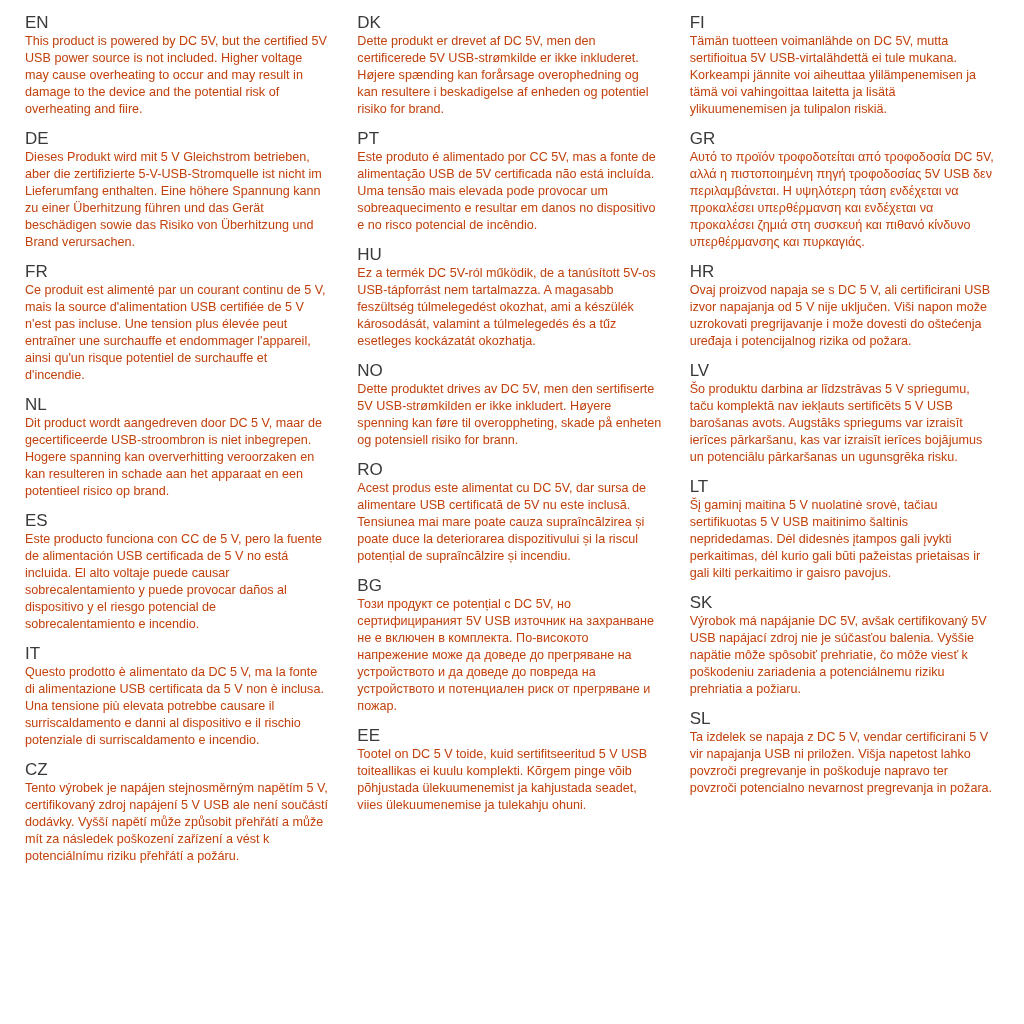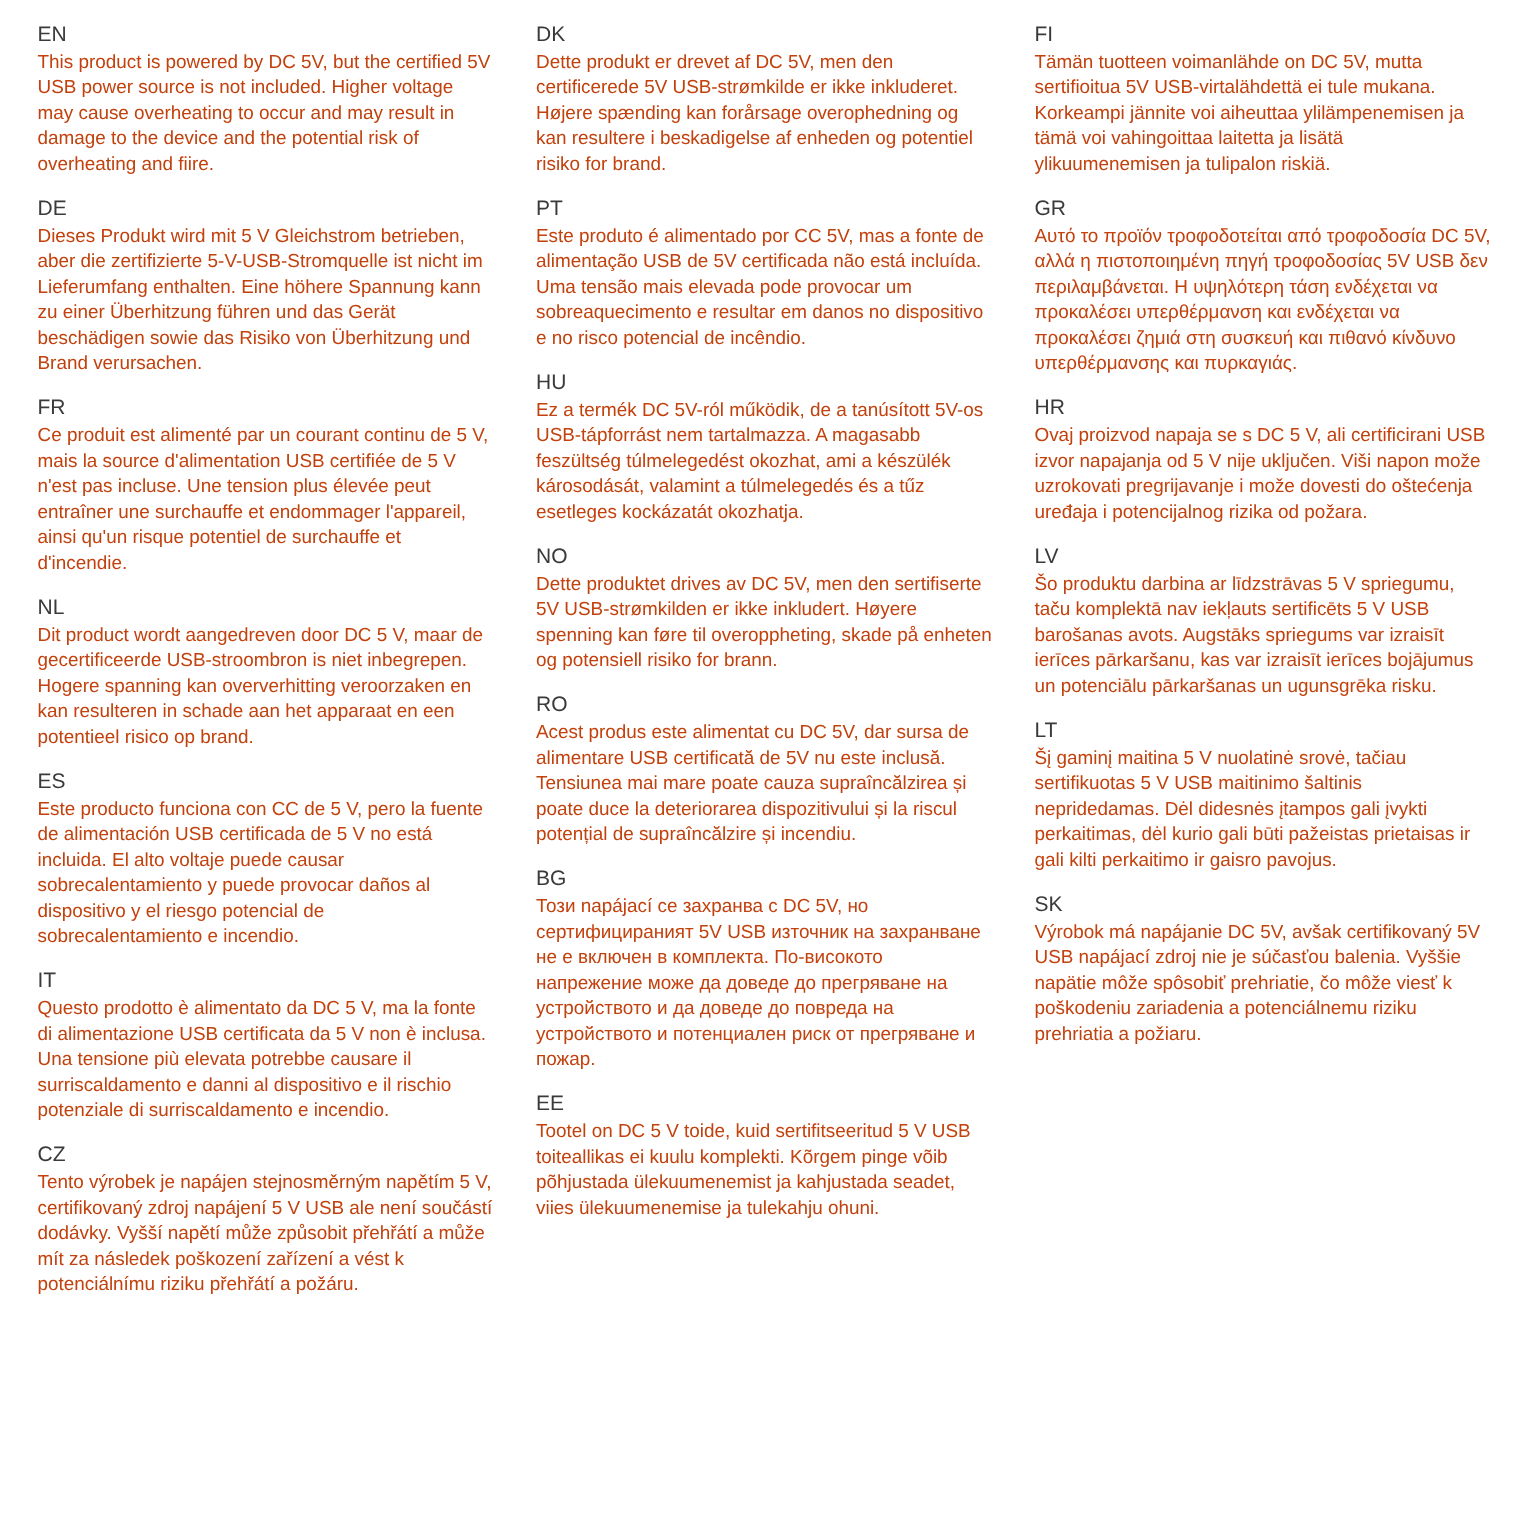--- a/index.html
+++ b/index.html
@@ -25,21 +25,21 @@
     column-gap: 28px;
     align-content: start;
   }
   .col {
     min-width: 0;
   }
   .lang-block {
     margin: 0 0 12px 0;
   }
   .lang-code {
-    font-size: 14px;
+    font-size: 17px;
     font-weight: 400;
     line-height: 17px;
     margin: 0 0 2px 0;
     color: #3a3a3a;
   }
   .lang-text {
     font-size: 12.6px;
     font-weight: 400;
     line-height: 17px;
     margin: 0;
@@ -110,21 +110,21 @@
   </section>
 
   <section class="lang-block">
     <h2 class="lang-code">RO</h2>
     <p class="lang-text">Acest produs este alimentat cu DC 5V, dar sursa de alimentare USB certificată de 5V nu este inclusă. Tensiunea mai mare poate cauza supraîncălzirea și poate duce la deteriorarea dispozitivului și la riscul potențial de supraîncălzire și incendiu.</p>
   </section>
 
 
   <section class="lang-block">
     <h2 class="lang-code">BG</h2>
-    <p class="lang-text">Този napájací се захранва с DC 5V, но сертифицираният 5V USB източник на захранване не е включен в комплекта. По-високото напрежение може да доведе до прегряване на устройството и да доведе до повреда на устройството и потенциален риск от прегряване и пожар.</p>
+    <p class="lang-text">Този продукт се potențial с DC 5V, но сертифицираният 5V USB източник на захранване не е включен в комплекта. По-високото напрежение може да доведе до прегряване на устройството и да доведе до повреда на устройството и потенциален риск от прегряване и пожар.</p>
   </section>
 
   <section class="lang-block">
     <h2 class="lang-code">EE</h2>
     <p class="lang-text">Tootel on DC 5 V toide, kuid sertifitseeritud 5 V USB toiteallikas ei kuulu komplekti. Kõrgem pinge võib põhjustada ülekuumenemist ja kahjustada seadet, viies ülekuumenemise ja tulekahju ohuni.</p>
   </section>
 </div>
   <div class="col">
   <section class="lang-block">
     <h2 class="lang-code">FI</h2>
@@ -149,15 +149,19 @@
   <section class="lang-block">
     <h2 class="lang-code">LT</h2>
     <p class="lang-text">Šį gaminį maitina 5 V nuolatinė srovė, tačiau sertifikuotas 5 V USB maitinimo šaltinis nepridedamas. Dėl didesnės įtampos gali įvykti perkaitimas, dėl kurio gali būti pažeistas prietaisas ir gali kilti perkaitimo ir gaisro pavojus.</p>
   </section>
 
   <section class="lang-block">
     <h2 class="lang-code">SK</h2>
     <p class="lang-text">Výrobok má napájanie DC 5V, avšak certifikovaný 5V USB napájací zdroj nie je súčasťou balenia. Vyššie napätie môže spôsobiť prehriatie, čo môže viesť k poškodeniu zariadenia a potenciálnemu riziku prehriatia a požiaru.</p>
   </section>
 
+  <section class="lang-block">
+    <h2 class="lang-code">SL</h2>
+    <p class="lang-text">Ta izdelek se napaja z DC 5 V, vendar certificirani 5 V vir napajanja USB ni priložen. Višja napetost lahko povzroči pregrevanje in poškoduje napravo ter povzroči potencialno nevarnost pregrevanja in požara.</p>
+  </section>
 
 </div>
 </div>
 
 </body></html>

